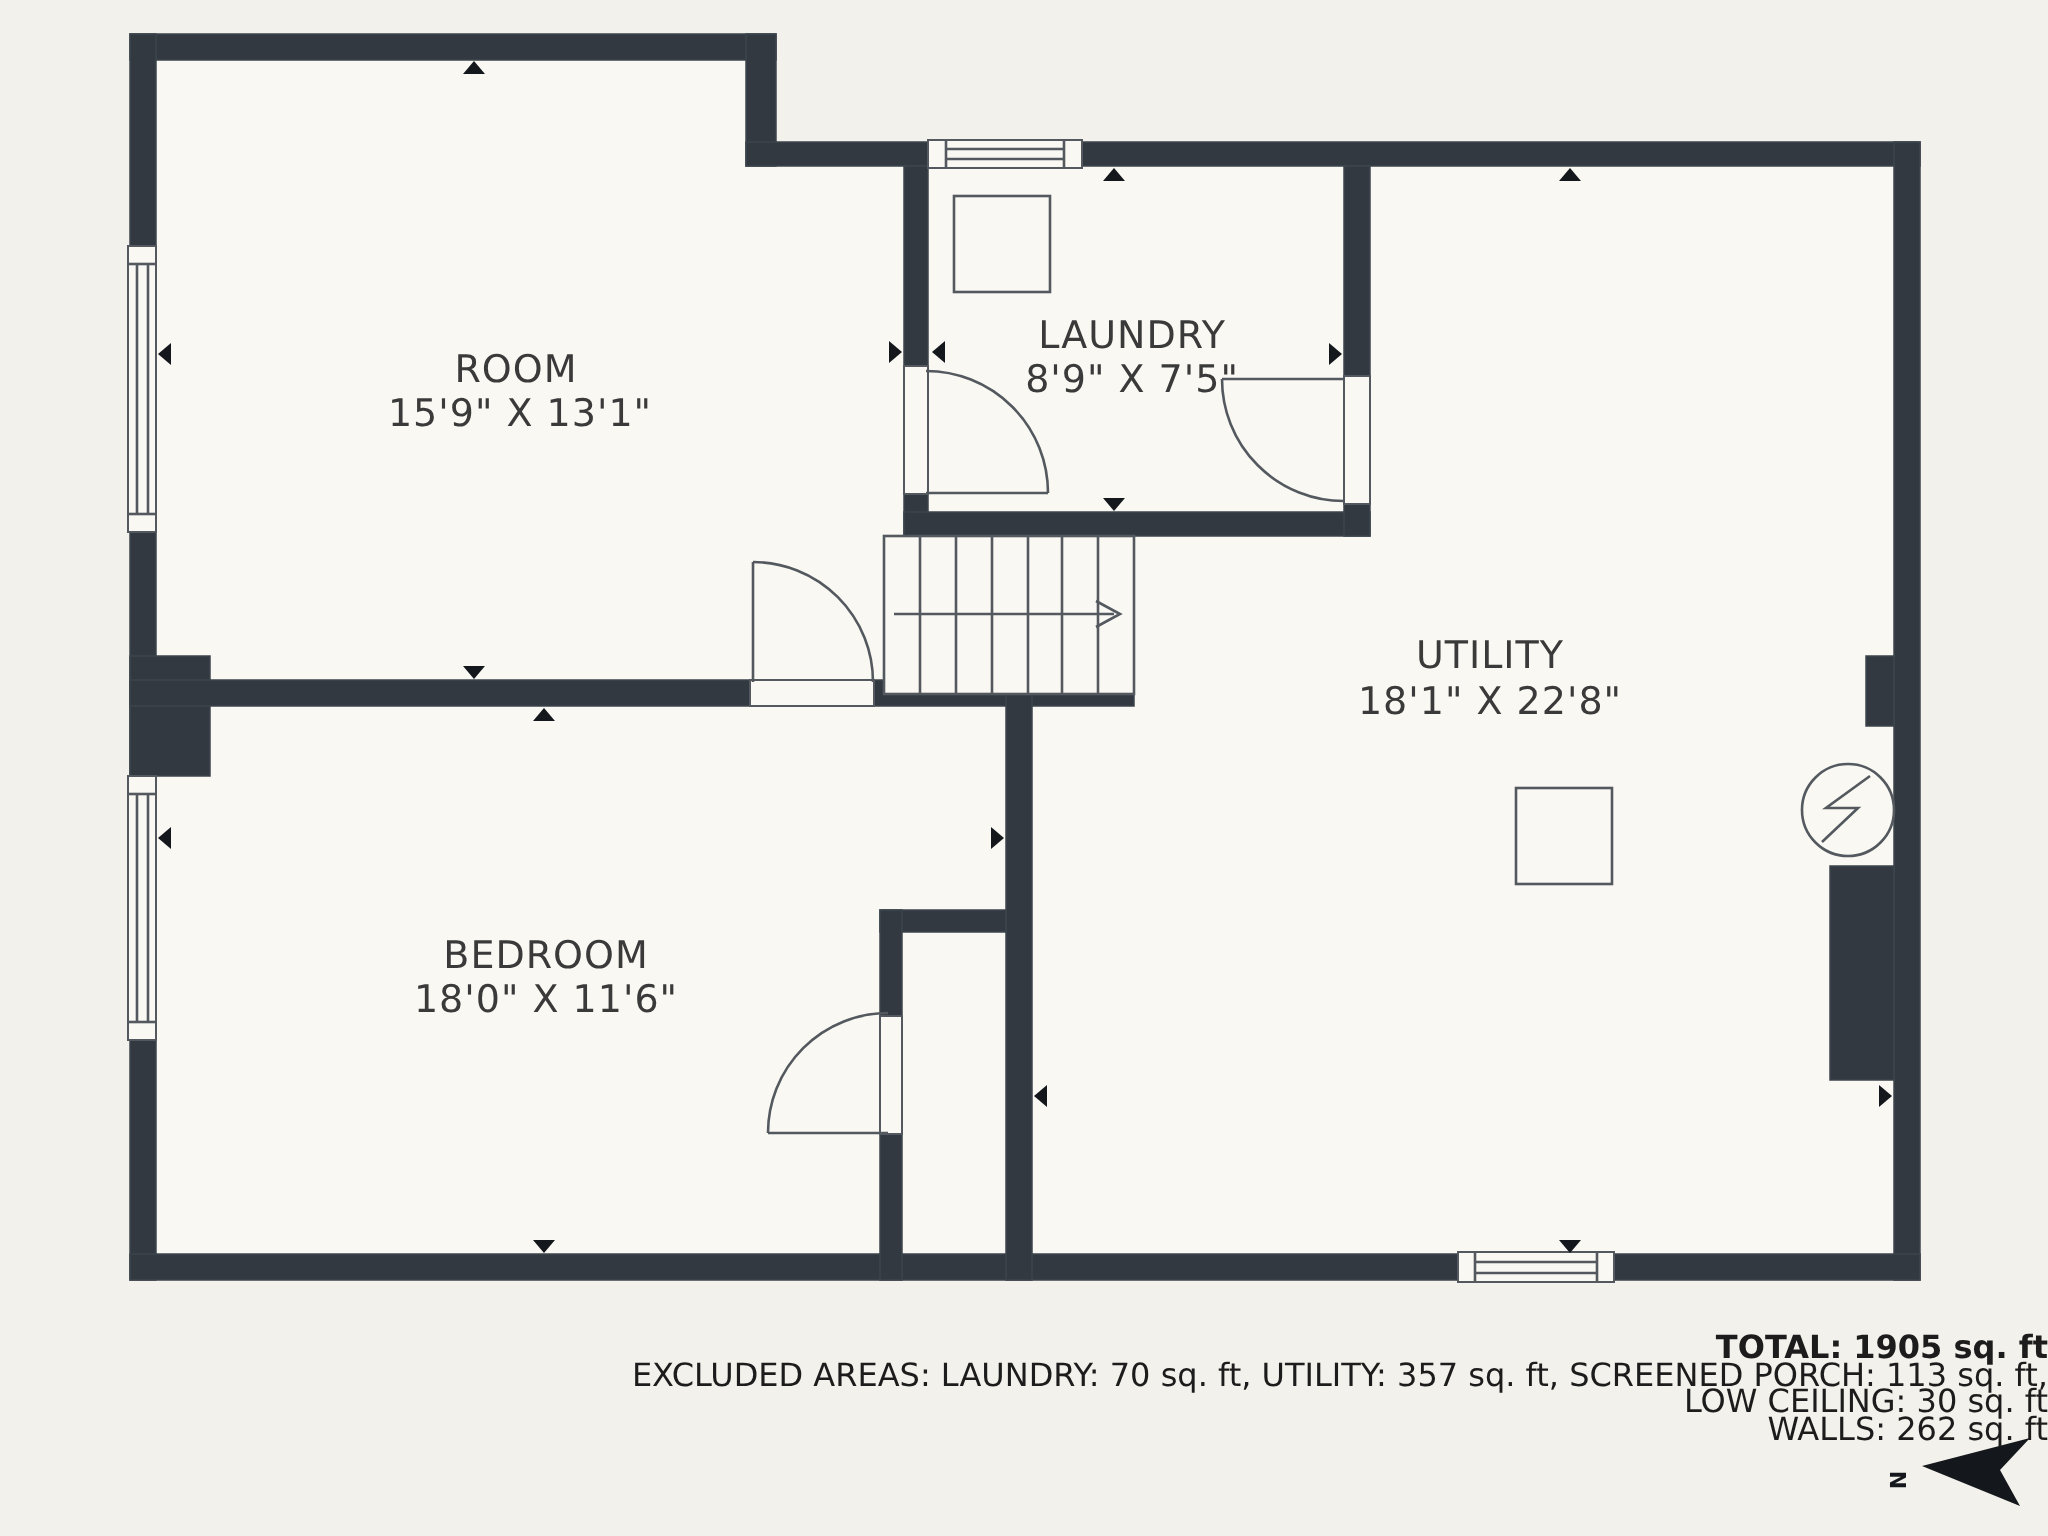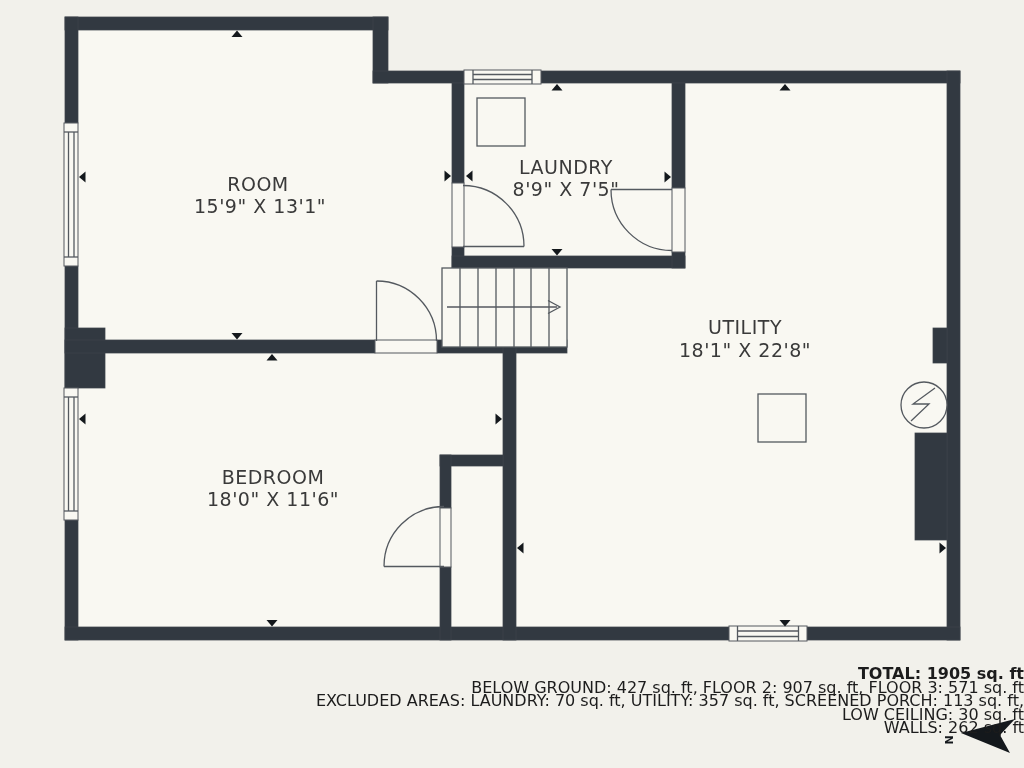--- a/index.html
+++ b/index.html
@@ -175,18 +175,17 @@
   </g>
 
   <g>
     <polygon class="marker" points="961,733 1015,719 1000,735 1010,753"></polygon>
     <text class="compass-n" transform="translate(953,740) rotate(-90)">N</text>
   </g>
 </svg>
 
 <div class="footer">
   <div class="total">TOTAL: 1905 sq. ft</div>
-  <div>BELOW GROUND: 427 sq. ft, FLOOR 2: 907 sq. ft, FLOOR 3: 571 sq. ft</div>
   <div>EXCLUDED AREAS: LAUNDRY: 70 sq. ft, UTILITY: 357 sq. ft, SCREENED PORCH: 113 sq. ft,</div>
   <div>LOW CEILING: 30 sq. ft</div>
   <div>WALLS: 262 sq. ft</div>
 </div>
 </div>
 
 </body></html>

